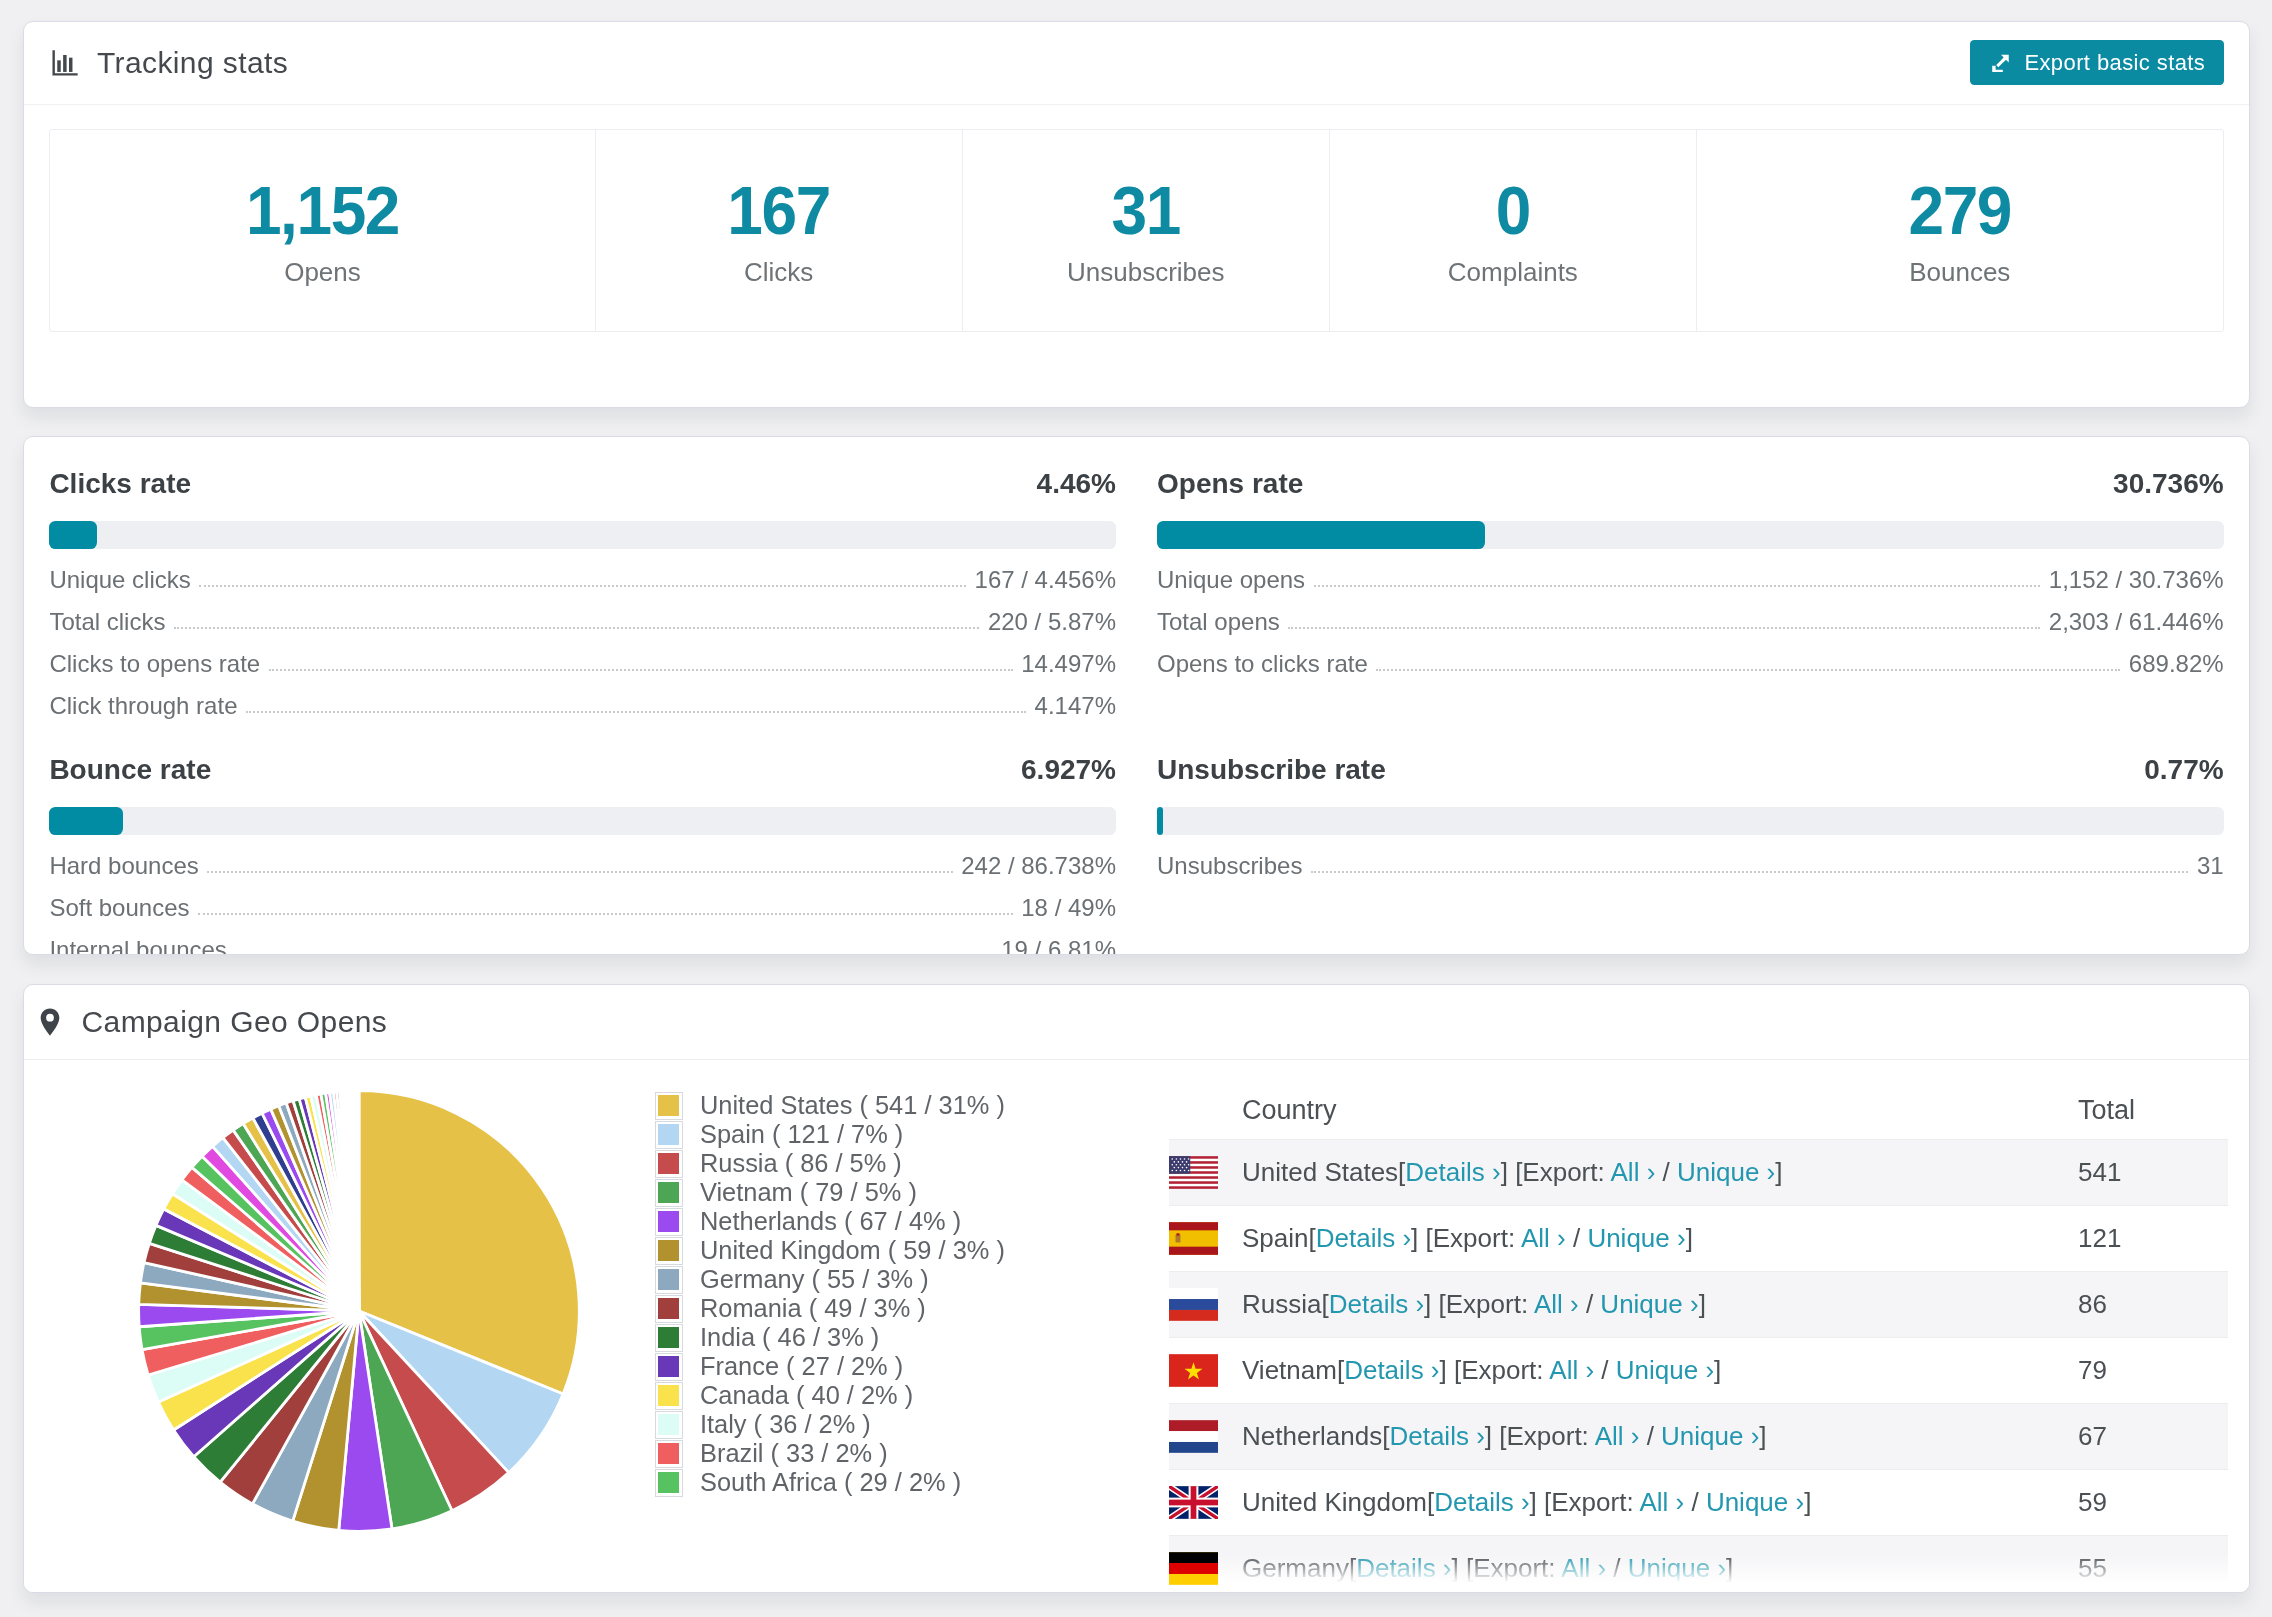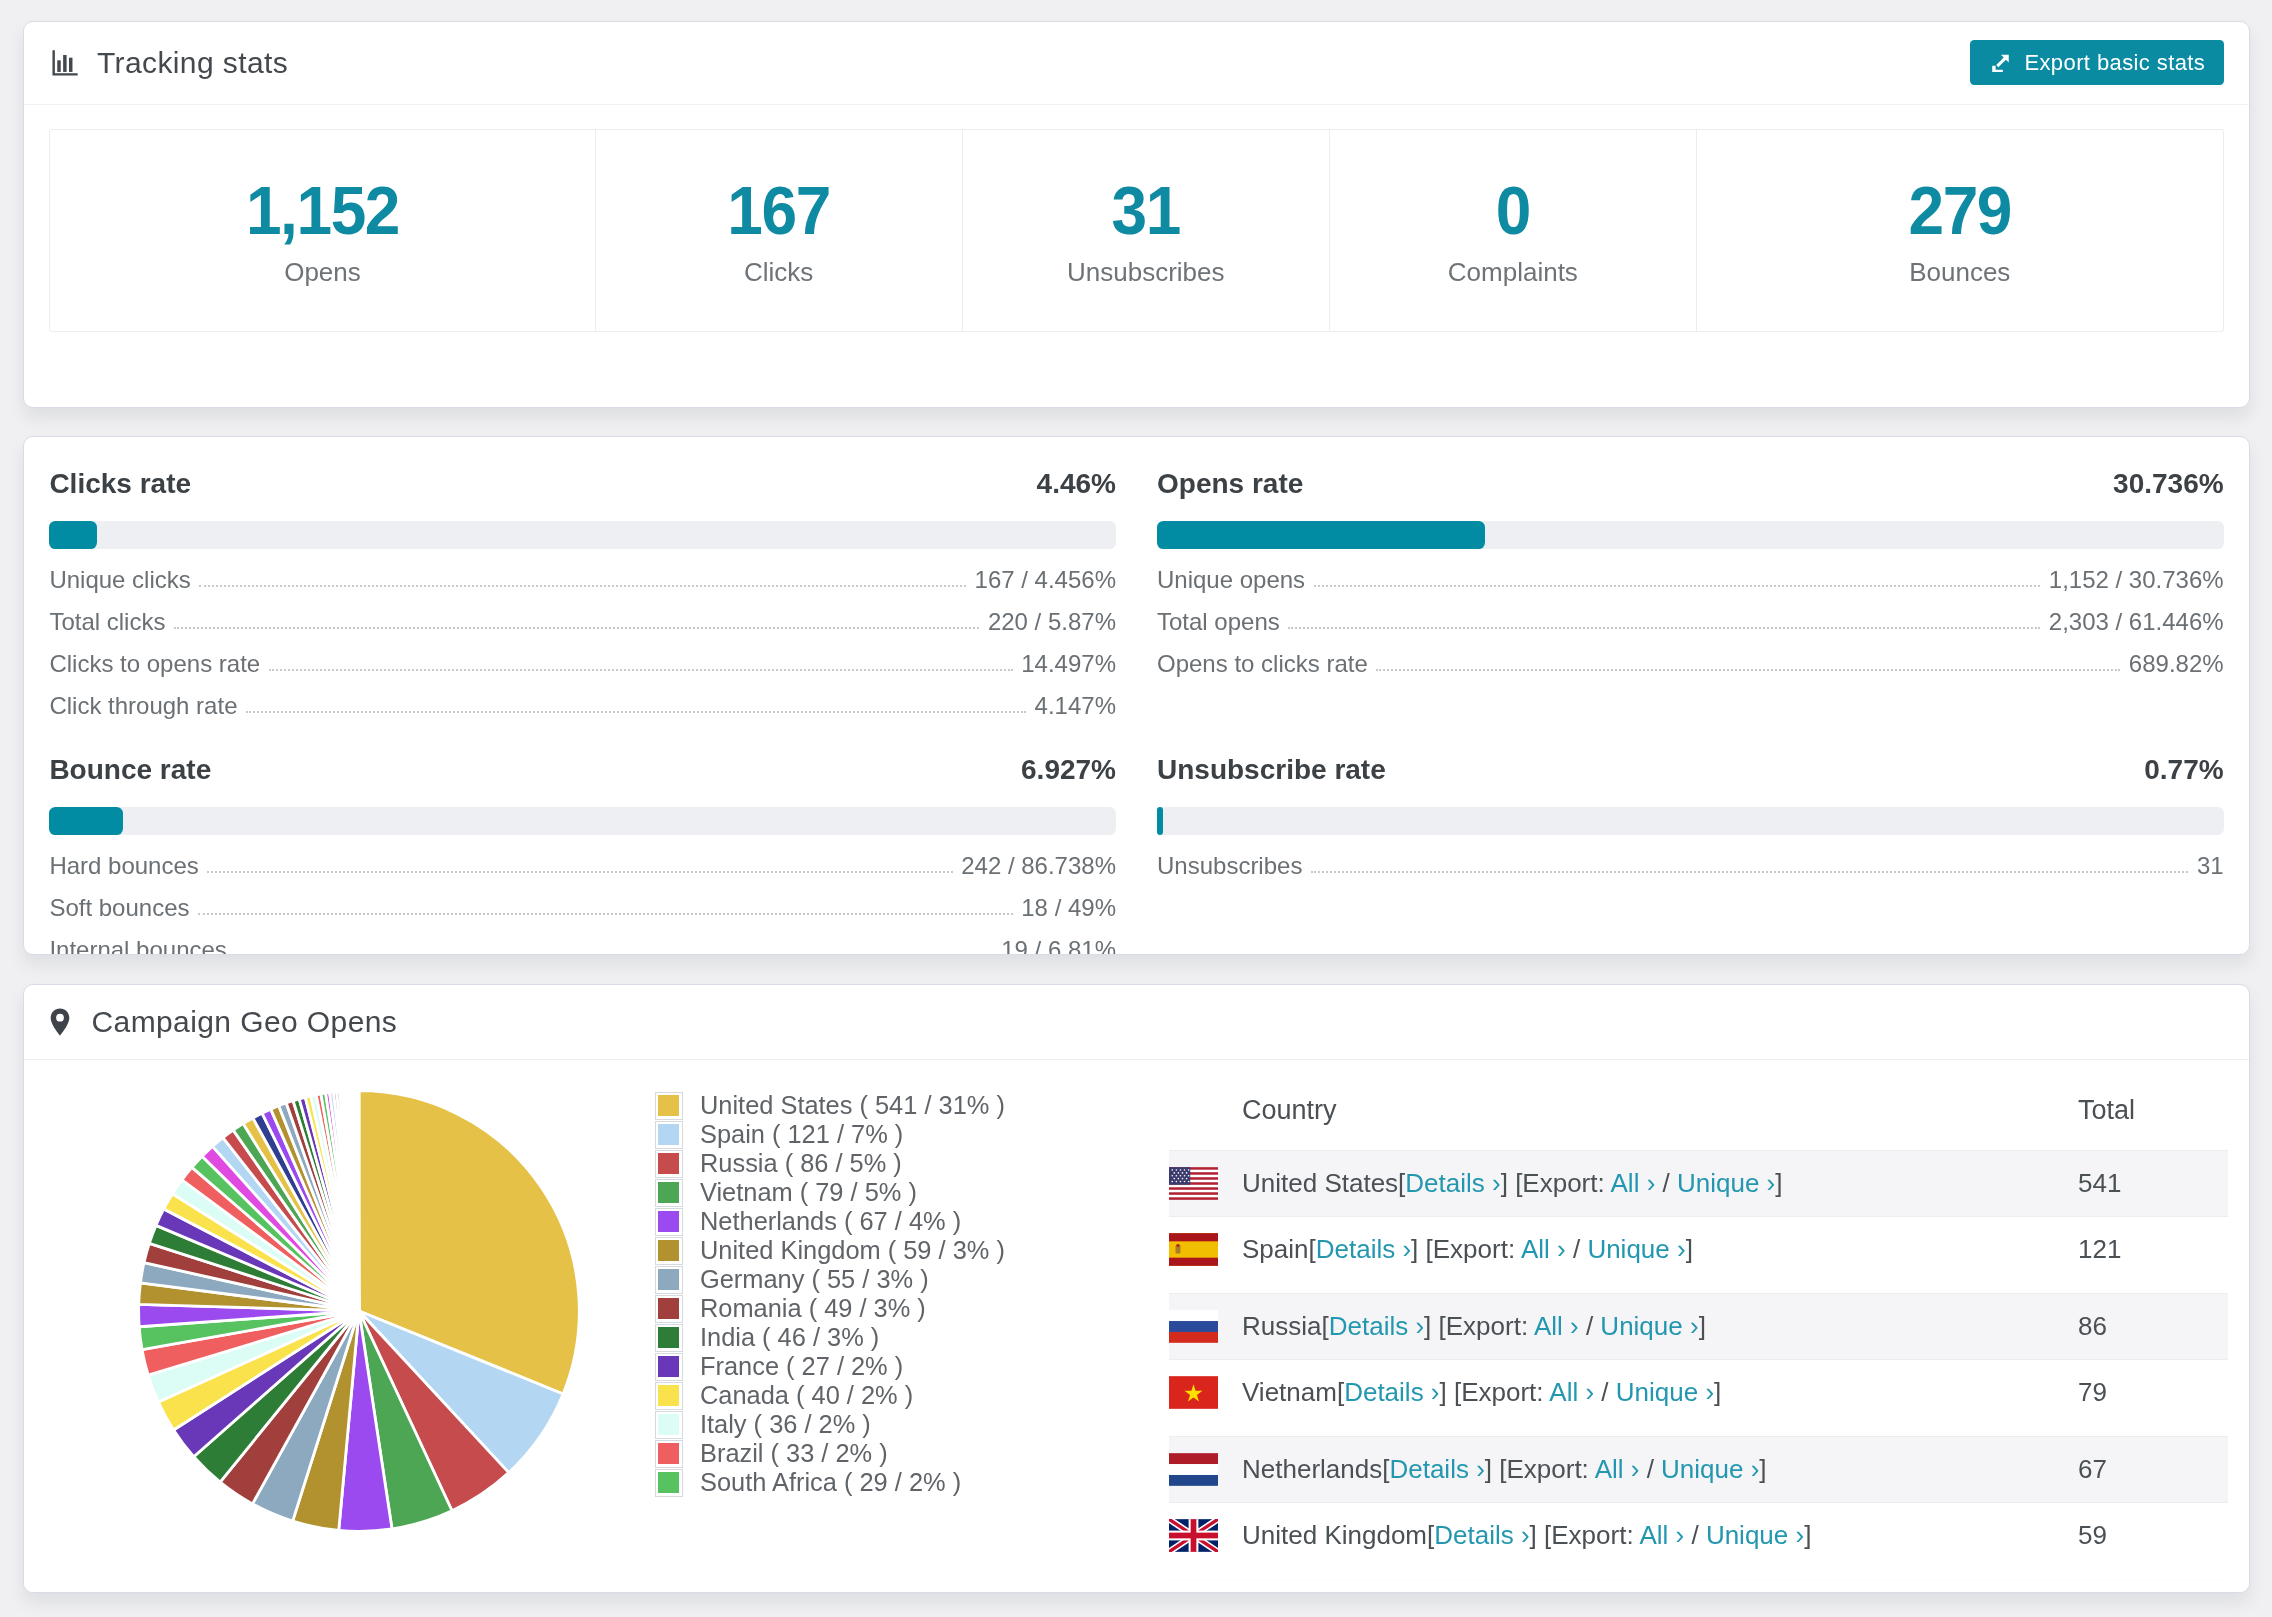--- a/index.html
+++ b/index.html
@@ -54,33 +54,33 @@
   .bar-fill { position:absolute; left:0; top:0; bottom:0; background:#028ca4; border-radius:6.4px; }
   .rate-list { margin-top:2.8px; }
   .rate-row { display:flex; align-items:flex-end; font-size:24px; color:#6b7074; height:42px; }
   .rate-row .lbl, .rate-row .val { white-space:nowrap; }
   .leader { flex:1; border-bottom:2.1px dotted #c7cacd; margin:0 8.5px 6.4px; }
 
   
   #card-geo { height:609px; position:relative; overflow:hidden; }
   .geo-head {
     display:flex; align-items:center; gap:15.5px;
-    padding:20px 20px; font-size:30px; color:#45494e;
+    padding:20px 10px; font-size:30px; color:#45494e;
     border-bottom:1.4px solid #ededf0; letter-spacing:0.4px;
   }
   .pie-svg { position:absolute; left:109px; top:100px; width:452px; height:452px; }
   .legend { position:absolute; left:631px; top:106px; }
   .legend-item { display:flex; align-items:center; gap:17px; height:29px; font-size:25.4px; color:#606468; }
   .legend-swatch { width:28px; height:28px; border:1.4px solid #d6d9dd; padding:2.1px; background:#fff; flex:none; }
   .legend-swatch i { display:block; width:21px; height:21px; }
   .geo-table { position:absolute; left:1145px; top:96px; width:1059px; font-size:26px; color:#4b5055; }
   .t-head { display:flex; height:58px; align-items:center; font-size:27px; }
   .t-head .c-country { padding-left:73px; }
   .t-row { display:flex; height:66px; align-items:center; border-top:0.7px solid #ededf0; }
-  .t-row.striped { background:#f5f5f7;margin-top:11px; }
+  .t-row.striped { background:#f5f5f7; }
   .c-country { flex:1; display:flex; align-items:center; min-width:0; white-space:nowrap; }
   .c-total { width:150px; flex:none; }
   .flag { width:49px; height:33px; margin-right:24px; flex:none; position:relative; z-index:3; display:inline-block; }
   .flag svg { display:block; }
   .lnk { color:#2397af; text-decoration:none; }
   .fade {
     position:absolute; left:0; right:0; bottom:0; height:37px; z-index:2;
     background:linear-gradient(180deg, rgba(255,255,255,0), #ffffff 75%);
   }
 </style>

